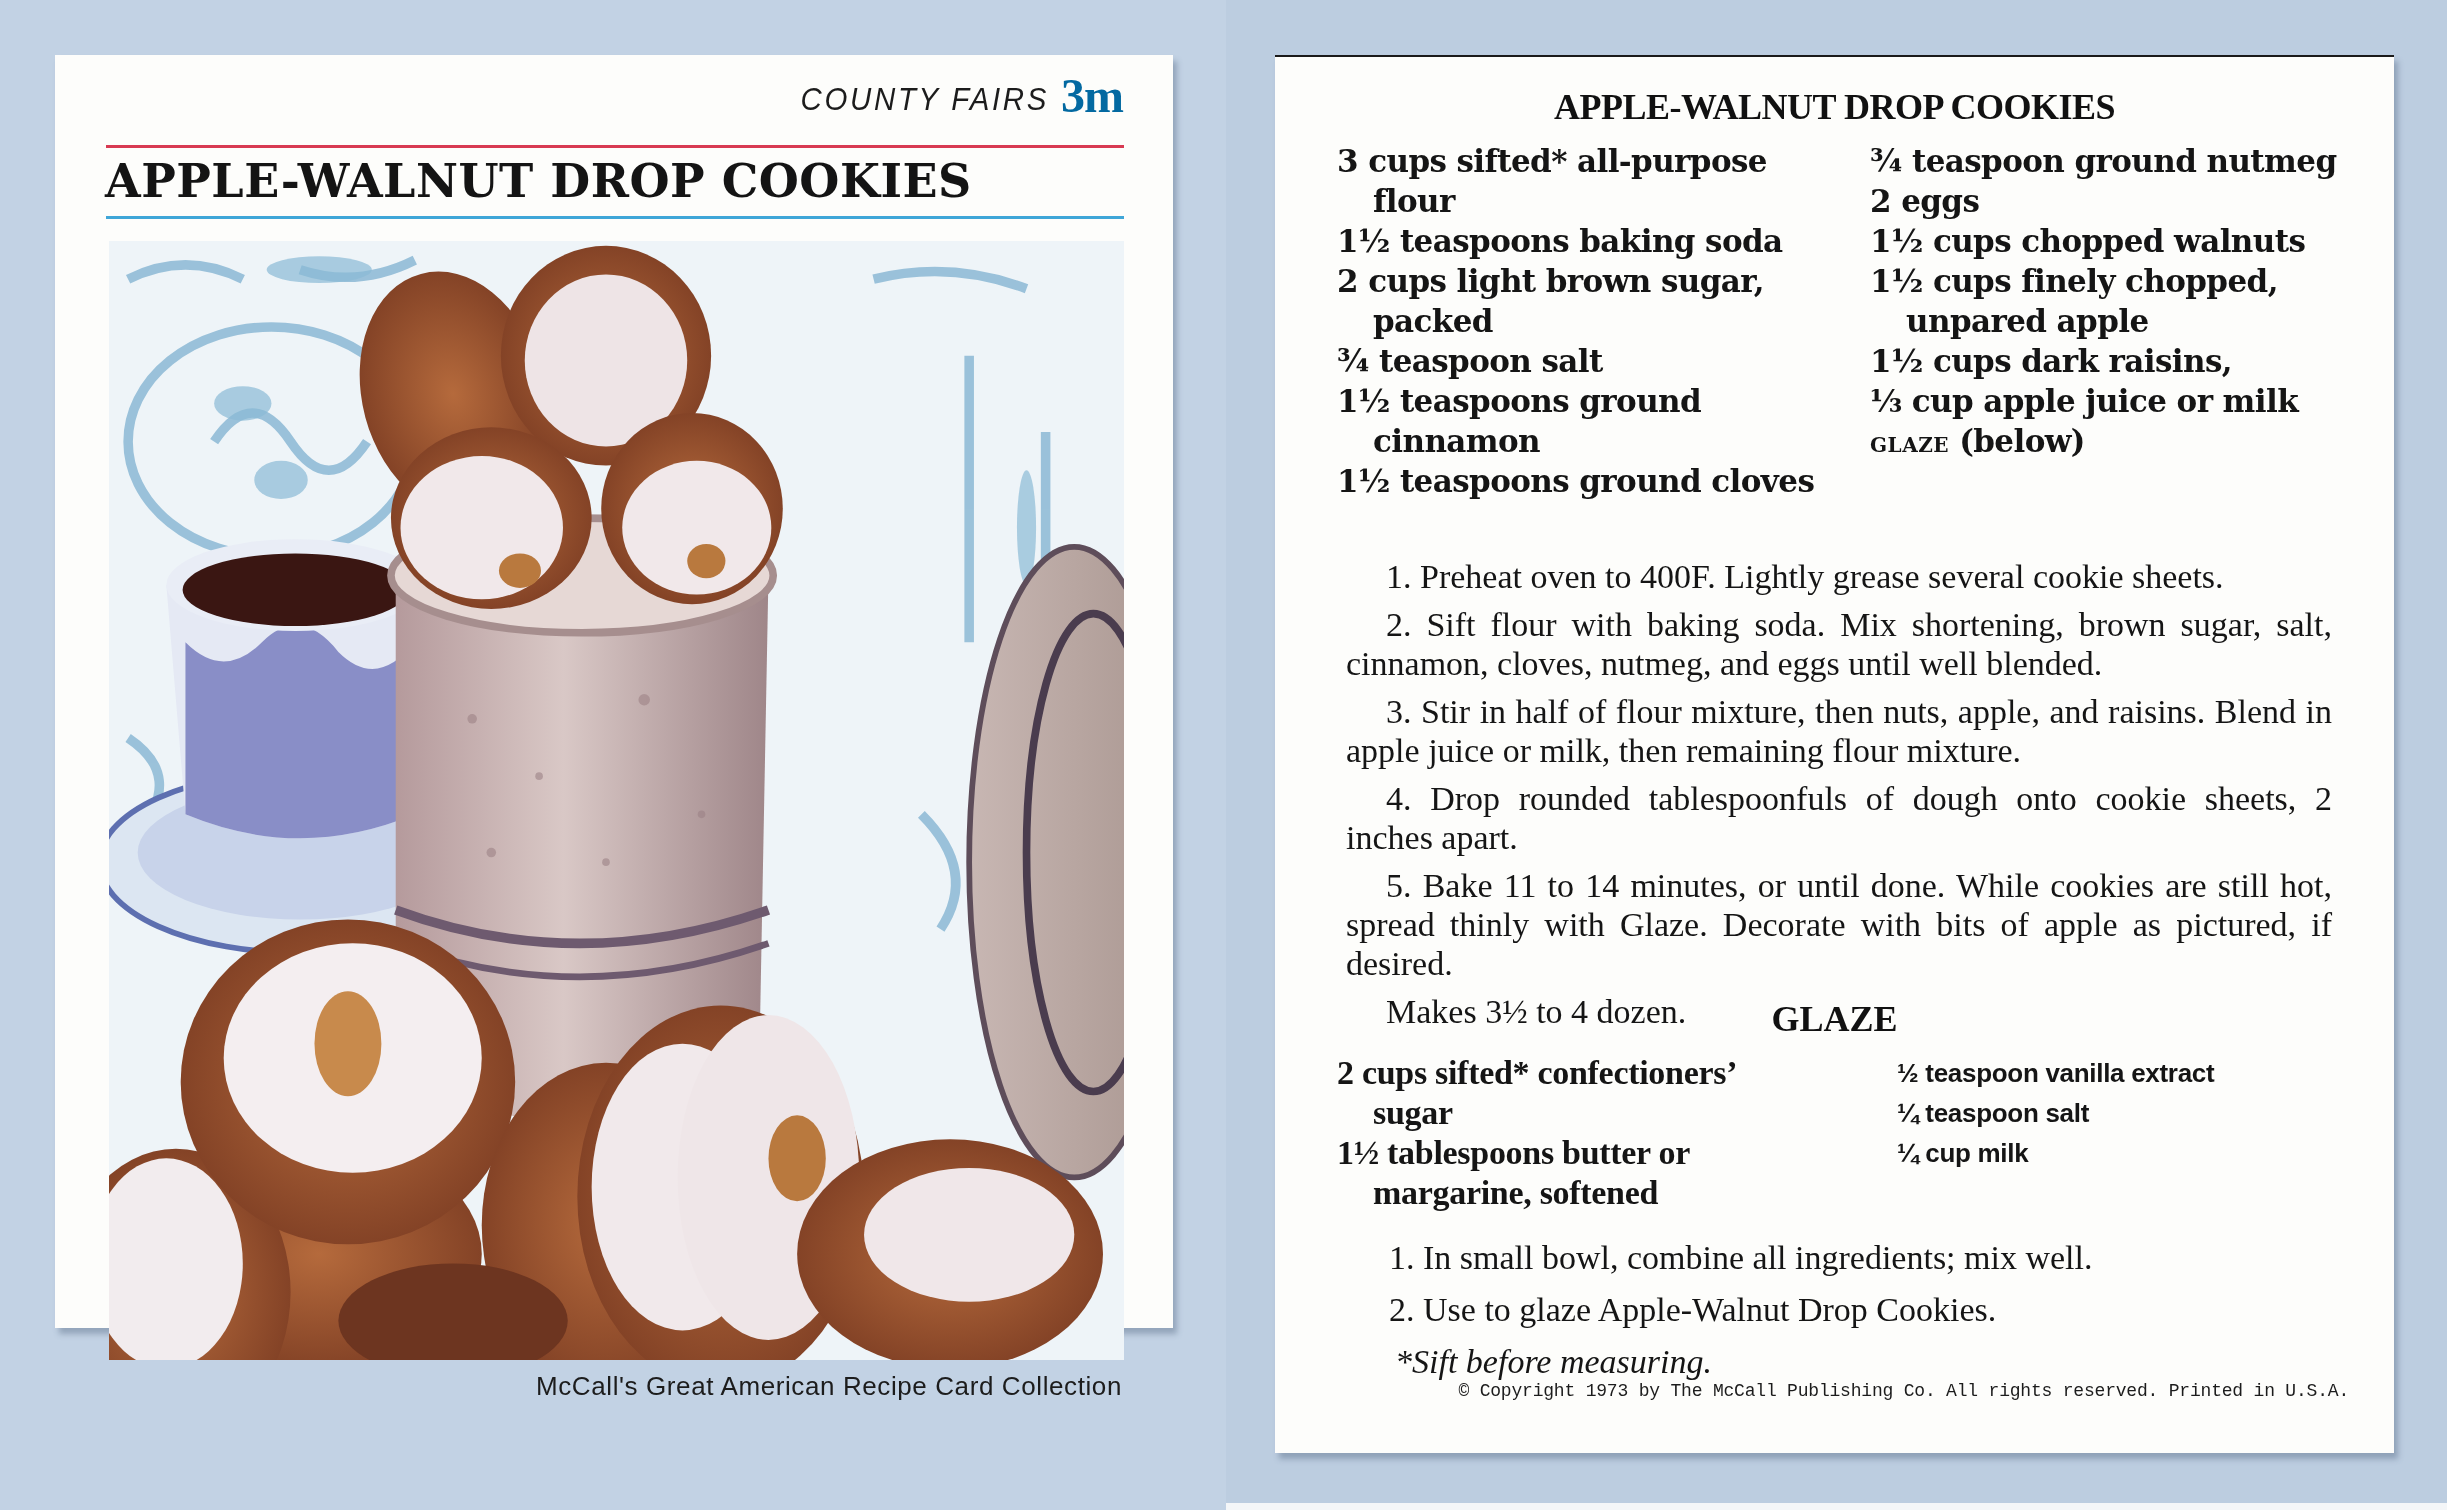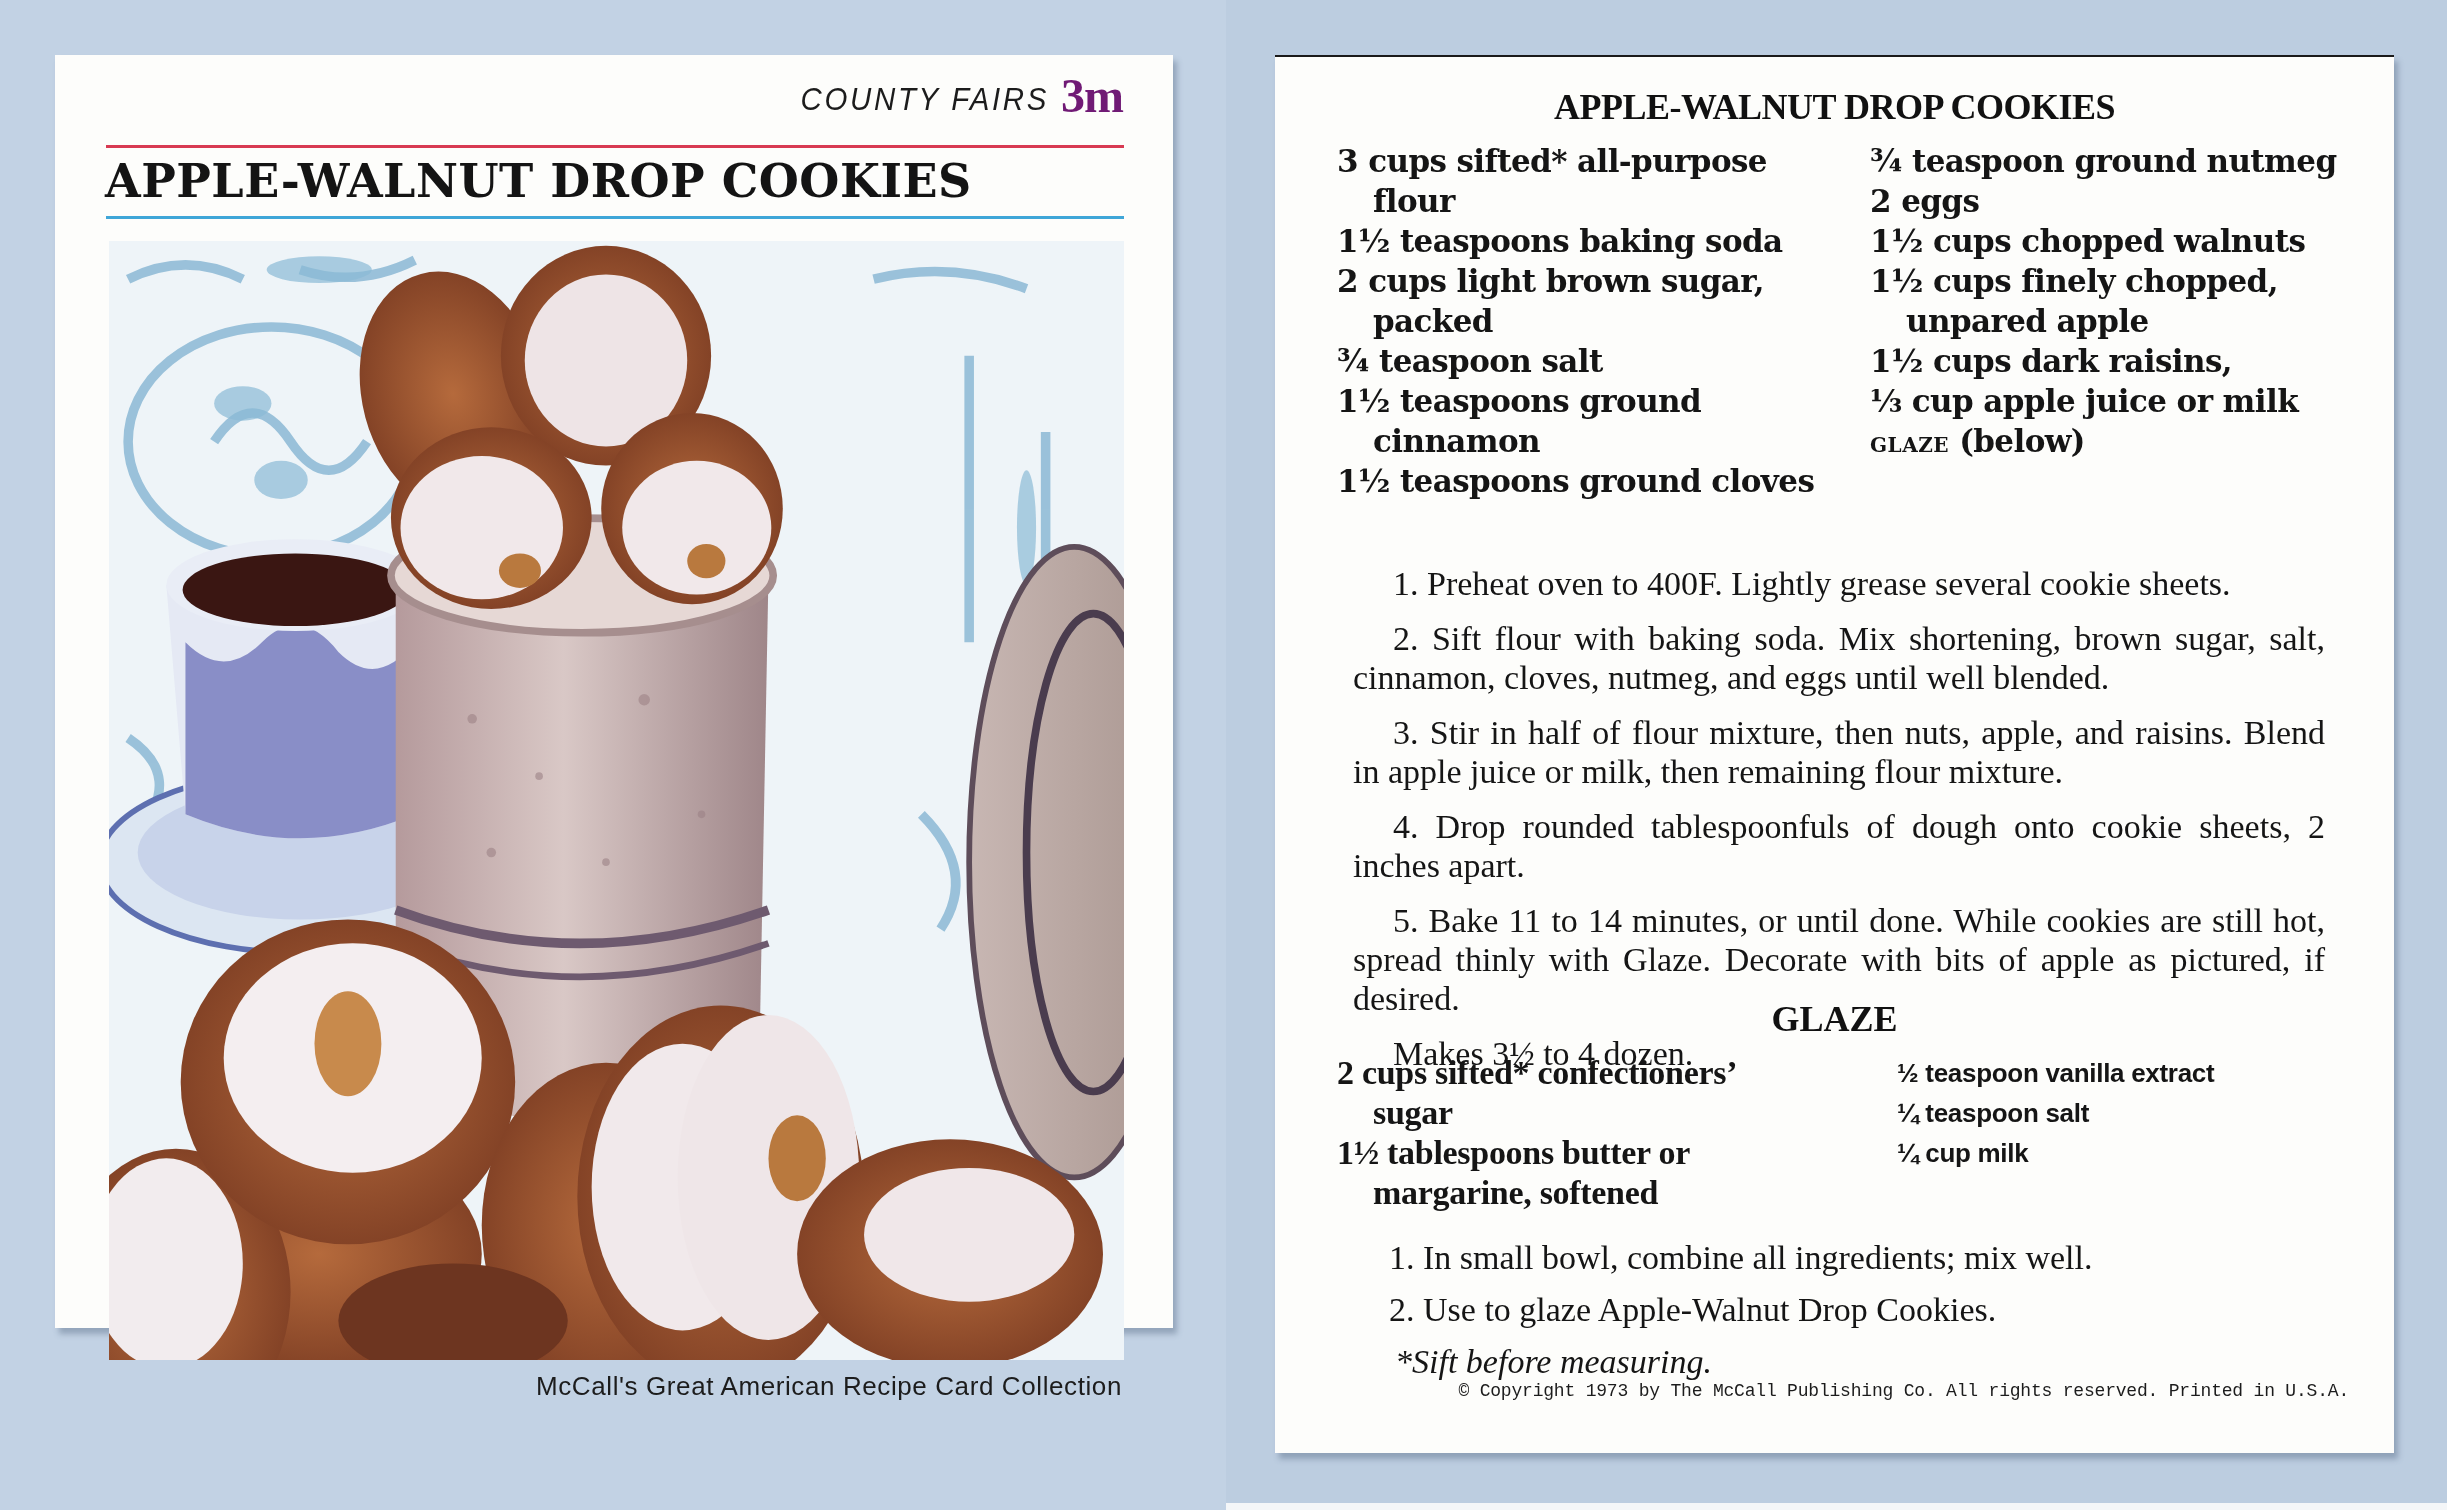--- a/index.html
+++ b/index.html
@@ -6,40 +6,40 @@
   body{width:2447px;height:1510px;position:relative;overflow:hidden;background:#c0d0e2;font-family:"DejaVu Serif",serif;}
   .bg-left{position:absolute;left:0;top:0;width:1226px;height:1510px;background:#c2d2e4;}
   .bg-right{position:absolute;left:1226px;top:0;width:1221px;height:1510px;background:#bccde0;}
   .bg-bottom{position:absolute;left:1226px;top:1503px;width:1221px;height:7.6px;background:#f4f6f8;}
 
   .card{position:absolute;background:#fdfdfb;box-shadow:3.8px 5.7px 5.7px rgba(60,80,110,0.35);}
   #card-front{left:55px;top:55px;width:1118px;height:1273px;}
   #card-back{left:1275px;top:55px;width:1119px;height:1398px;border-top:2.9px solid #1a1a1a;box-sizing:border-box;}
 
   .category{position:absolute;right:124px;top:26px;font-family:"Liberation Sans",sans-serif;font-style:italic;font-size:32px;letter-spacing:2.9px;color:#1c1c1c;transform:scaleX(0.92);transform-origin:right;}
-  .card-number{position:absolute;right:50px;top:13.4px;font-family:"Liberation Serif",serif;font-weight:bold;font-size:48px;color:#701a75;letter-spacing:-1px;}
+  .card-number{position:absolute;right:50px;top:13.4px;font-family:"Liberation Serif",serif;font-weight:bold;font-size:48px;color:#0369a1;letter-spacing:-1px;}
   .rule-red{position:absolute;left:51px;top:90px;width:1018px;height:2.9px;background:#d83a52;}
   .rule-blue{position:absolute;left:51px;top:161px;width:1018px;height:2.9px;background:#3fa6d8;}
   .front-title{position:absolute;left:50px;top:99px;font-family:"DejaVu Serif",serif;font-weight:bold;font-size:46px;letter-spacing:0.5px;color:#141414;white-space:nowrap;}
 
   .photo{position:absolute;left:54px;top:186px;width:1015px;height:1119px;overflow:hidden;background:#eef3f7;}
   .photo svg{display:block;width:100%;height:100%;}
   .collection{position:absolute;right:51px;top:1316px;font-family:"Liberation Sans",sans-serif;font-size:26px;color:#1c1c1c;letter-spacing:0.6px;white-space:nowrap;}
 
   .back-title{position:absolute;left:0;width:100%;top:29px;text-align:center;font-family:"Liberation Serif",serif;font-weight:bold;font-size:36px;color:#111;letter-spacing:-0.5px;}
 
   .ing-col{position:absolute;font-family:"DejaVu Serif",serif;font-weight:bold;font-size:31px;color:#151515;line-height:40px;letter-spacing:-0.6px;}
   .ing-col .item{white-space:nowrap;}
   .ing-col .cont{padding-left:36px;}
   #ing-left{left:62px;top:84px;}
   #ing-right{left:595px;top:84px;}
   .smallcaps{font-variant:small-caps;font-size:0.9em;letter-spacing:0.5px;}
 
   .directions{position:absolute;left:62px;width:1004px;top:491px;font-family:"Liberation Serif",serif;font-size:34px;line-height:39px;color:#151515;text-align:justify;}
-  .directions p{margin:16px;text-indent:40px;}
+  .directions p{margin:9px;text-indent:40px;}
   .makes{text-indent:40px;}
 
   .glaze-title{position:absolute;left:0;width:100%;top:941px;text-align:center;font-family:"Liberation Serif",serif;font-weight:bold;font-size:36px;color:#111;}
   #glaze-left{left:62px;top:996px;font-family:"Liberation Serif",serif;font-size:34px;letter-spacing:-0.3px;}
   #glaze-right{left:622px;top:996px;font-family:Liberation Sans, sans-serif;font-size:26px;letter-spacing:-0.3px;}
   .glaze-steps{position:absolute;left:62px;top:1169px;font-family:"Liberation Serif",serif;font-size:34px;line-height:40px;color:#151515;}
   .glaze-steps p{margin:12px;padding-left:40px;}
   .note{font-style:italic;padding-left:46px !important;}
   .copyright{position:absolute;right:45px;top:1324px;font-family:Liberation Mono, monospace;font-size:18px;color:#1c1c1c;white-space:nowrap;letter-spacing:-0.2px;}
 </style>

